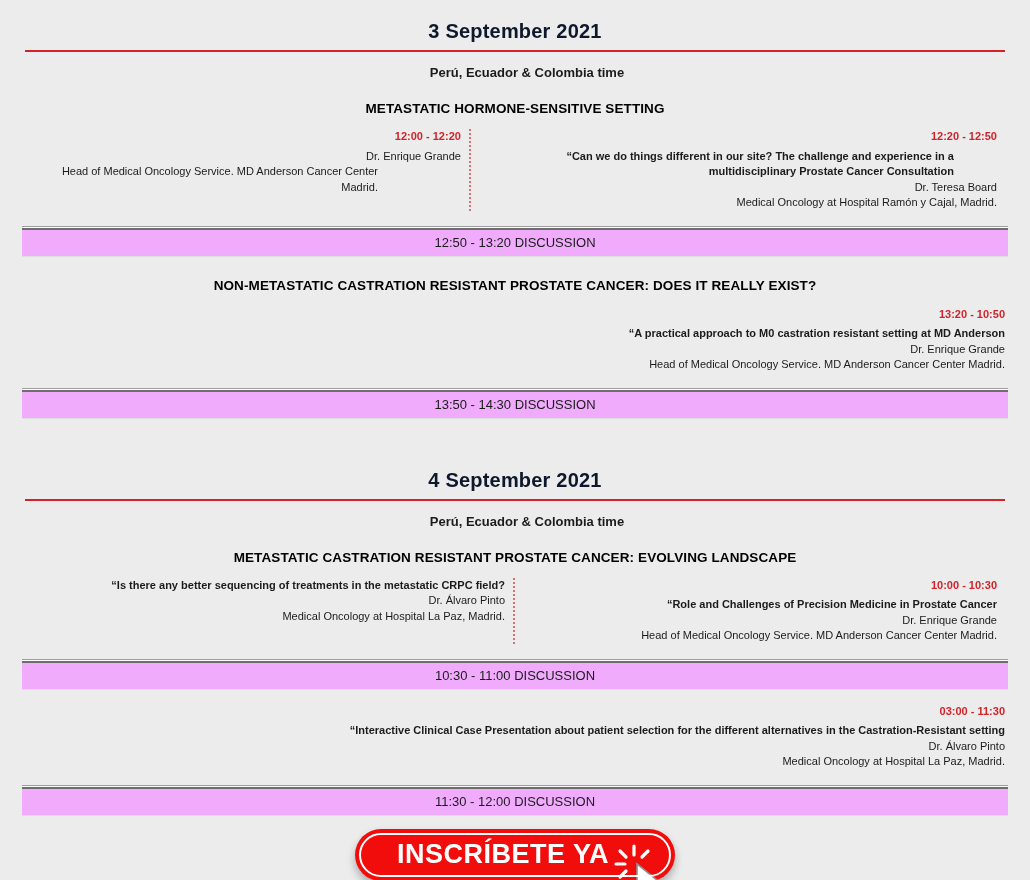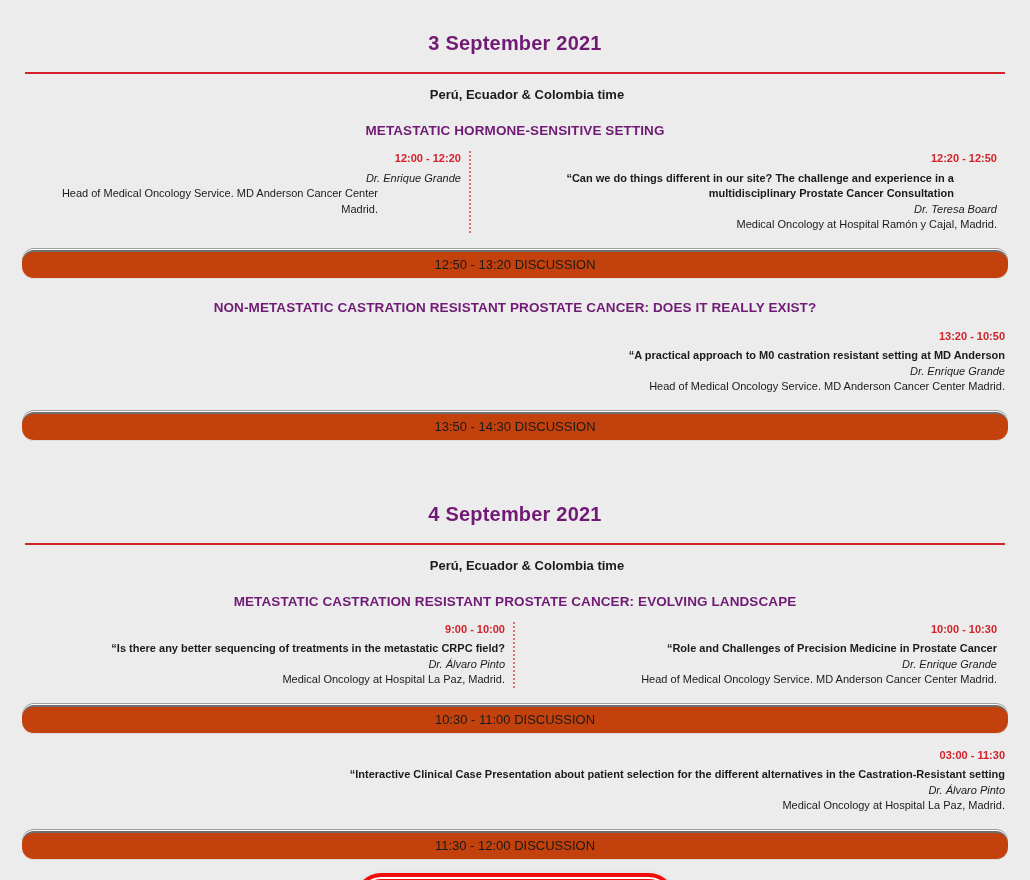--- a/index.html
+++ b/index.html
@@ -9,71 +9,70 @@
     font-family: "Liberation Sans", sans-serif;
     color: #1b1b1b;
   }
   .page {
     width: 1030px;
     height: 880px;
     overflow: hidden;
     padding-top: 15px;
   }
   .day-title {
-    margin: 17px;
+    margin: 5px;
     text-align: center;
     font-size: 20px;
     font-weight: bold;
-    color: #701a75;
+    color: #0f172a;
     letter-spacing: 0.2px;
   }
   .redline {
     border: 0;
     border-top: 2px solid #d2232a;
     margin: 7px 25px 0 25px;
   }
   .tz-note {
     margin-top: 13px;
     text-align: center;
     font-size: 13px;
     font-weight: bold;
     margin-left: 24px;
   }
   .section-heading {
     margin: 21px 0 0 0;
     text-align: center;
     font-size: 13.5px;
     font-weight: bold;
-    color: #701a75;
+    color: #000000;
     letter-spacing: 0.1px;
   }
   .talk-row { display: flex; margin: 13px 25px 0 25px; }
   .col { padding: 0 8px; }
   .row-day1 .col-left  { width: 45.5%; border-right: 2px dotted #dc7070; }
   .row-day1 .col-right { width: 54.5%; }
   .row-day2 .col-left  { width: 50%;   border-right: 2px dotted #dc7070; }
   .row-day2 .col-right { width: 50%; }
   .talk { text-align: center; }
   .talk p { margin: 0; font-size: 11px; line-height: 15.5px; text-align: right; }
   .talk .time { color: #d2232a; font-weight: bold; margin-bottom: 4px; }
   .talk .title { font-weight: bold; }
-  .talk .speaker { font-style: italic; }
+  .talk .speaker { }
   .mw345 { max-width: 345px; margin-left: auto; margin-right: auto; }
   .mw475 { max-width: 475px; margin-left: auto; margin-right: auto; }
   .single-talk { margin: 14px 25px 0 25px; }
   .discussion-bar {
     margin: 17px 22px 0 22px;
-    background: #c2410c;
+    background: #f0abfc;
     border-top: 2px solid #6e6e6e;
     box-shadow: 0 -1px 0 #fbfbfb, 0 -2px 0 #9e9e9e;
     border-bottom: 1px solid #dedede;
     text-align: center;
     font-size: 13px;
     padding: 5px 0 6px 0;
-    border-radius: 12px;
   }
   .day-gap { height: 45px; }
   .cta-wrap { text-align: center; margin-top: 13px; }
   .cta-button {
     position: relative;
     display: inline-flex;
     align-items: center;
     background: #f20d0d;
     color: #ffffff;
     border: 0;
@@ -142,21 +141,20 @@
 
   <section>
     <h1 class="day-title">4 September 2021</h1>
     <hr class="redline">
     <div class="tz-note">Perú, Ecuador &amp; Colombia time</div>
 
     <h2 class="section-heading">METASTATIC CASTRATION RESISTANT PROSTATE CANCER: EVOLVING LANDSCAPE</h2>
 
     <div class="talk-row row-day2">
       <div class="col col-left talk">
-        <p class="time">9:00 - 10:00</p>
         <p class="title">“Is there any better sequencing of treatments in the metastatic CRPC field?</p>
         <p class="speaker">Dr. Álvaro Pinto</p>
         <p class="affiliation">Medical Oncology at Hospital La Paz, Madrid.</p>
       </div>
       <div class="col col-right talk">
         <p class="time">10:00 - 10:30</p>
         <p class="title">“Role and Challenges of Precision Medicine in Prostate Cancer</p>
         <p class="speaker">Dr. Enrique Grande</p>
         <p class="affiliation">Head of Medical Oncology Service. MD Anderson Cancer Center Madrid.</p>
       </div>

